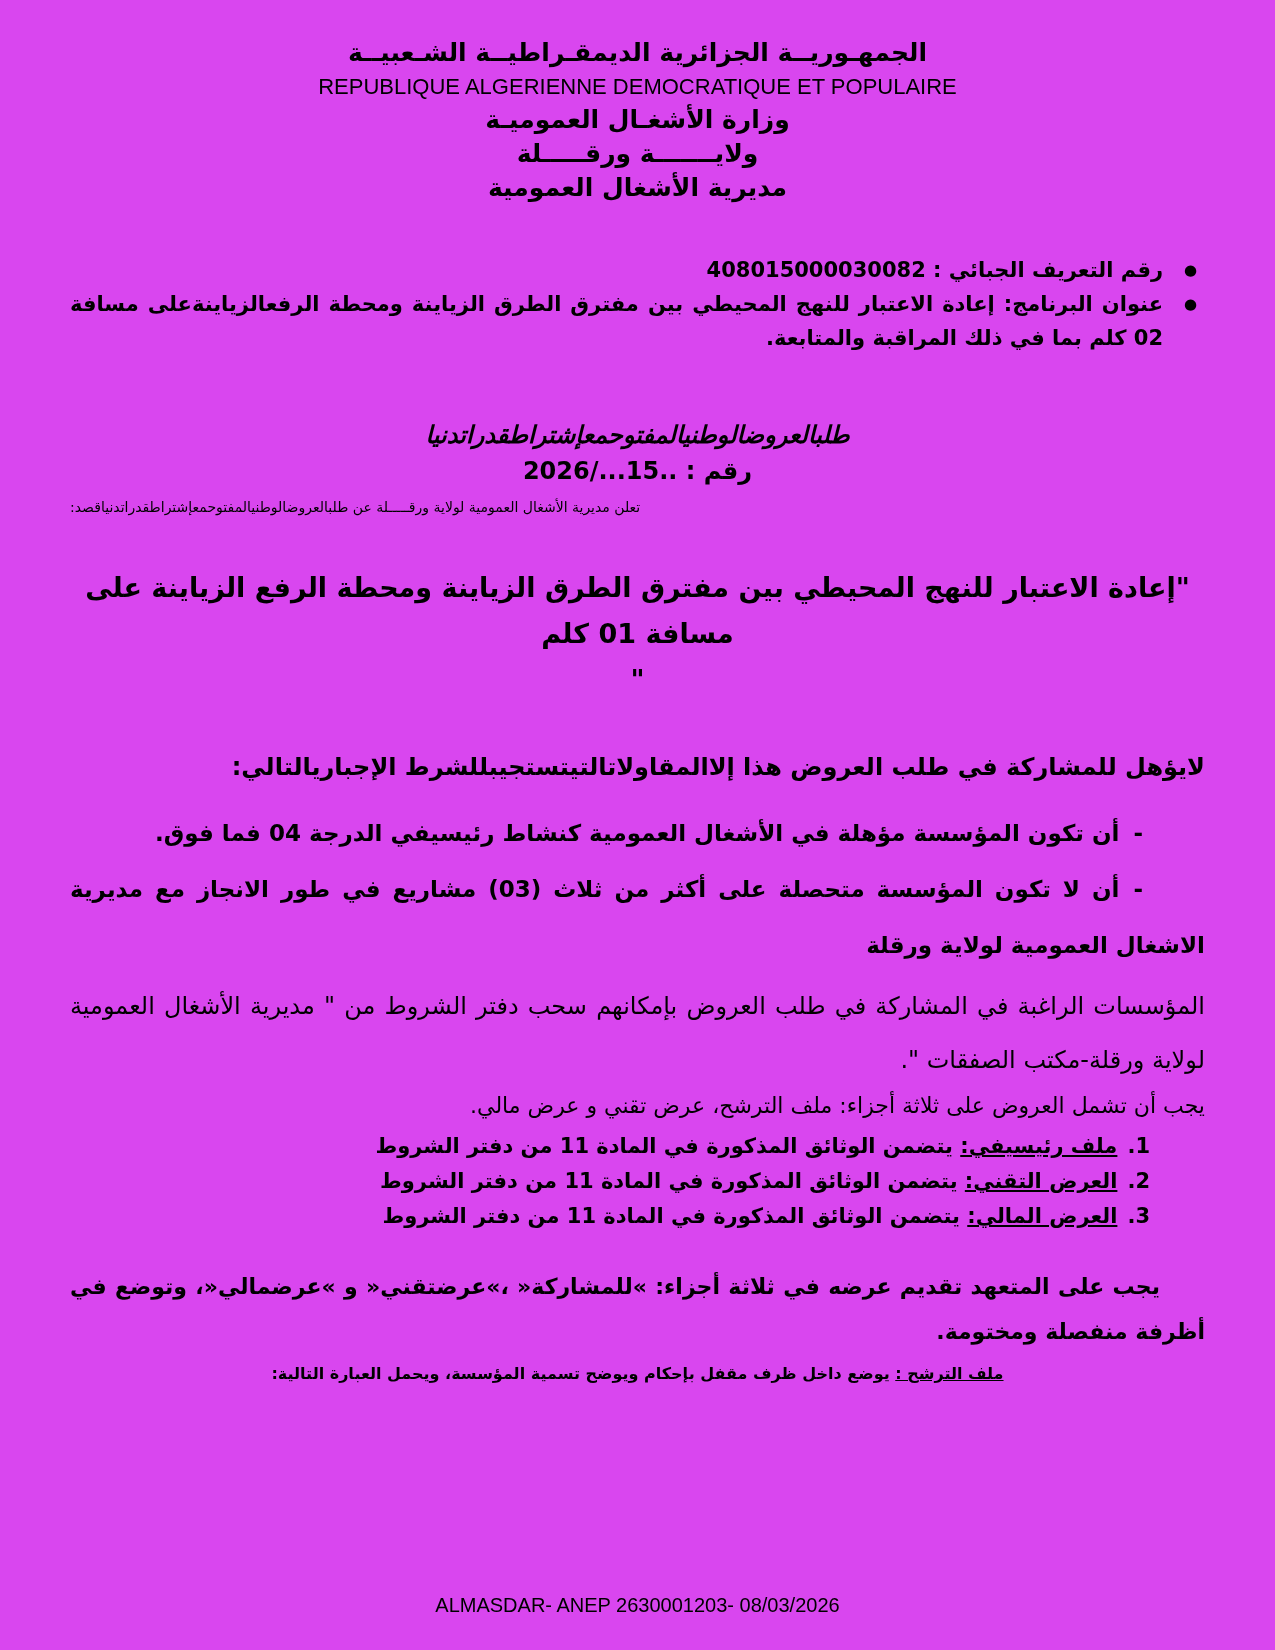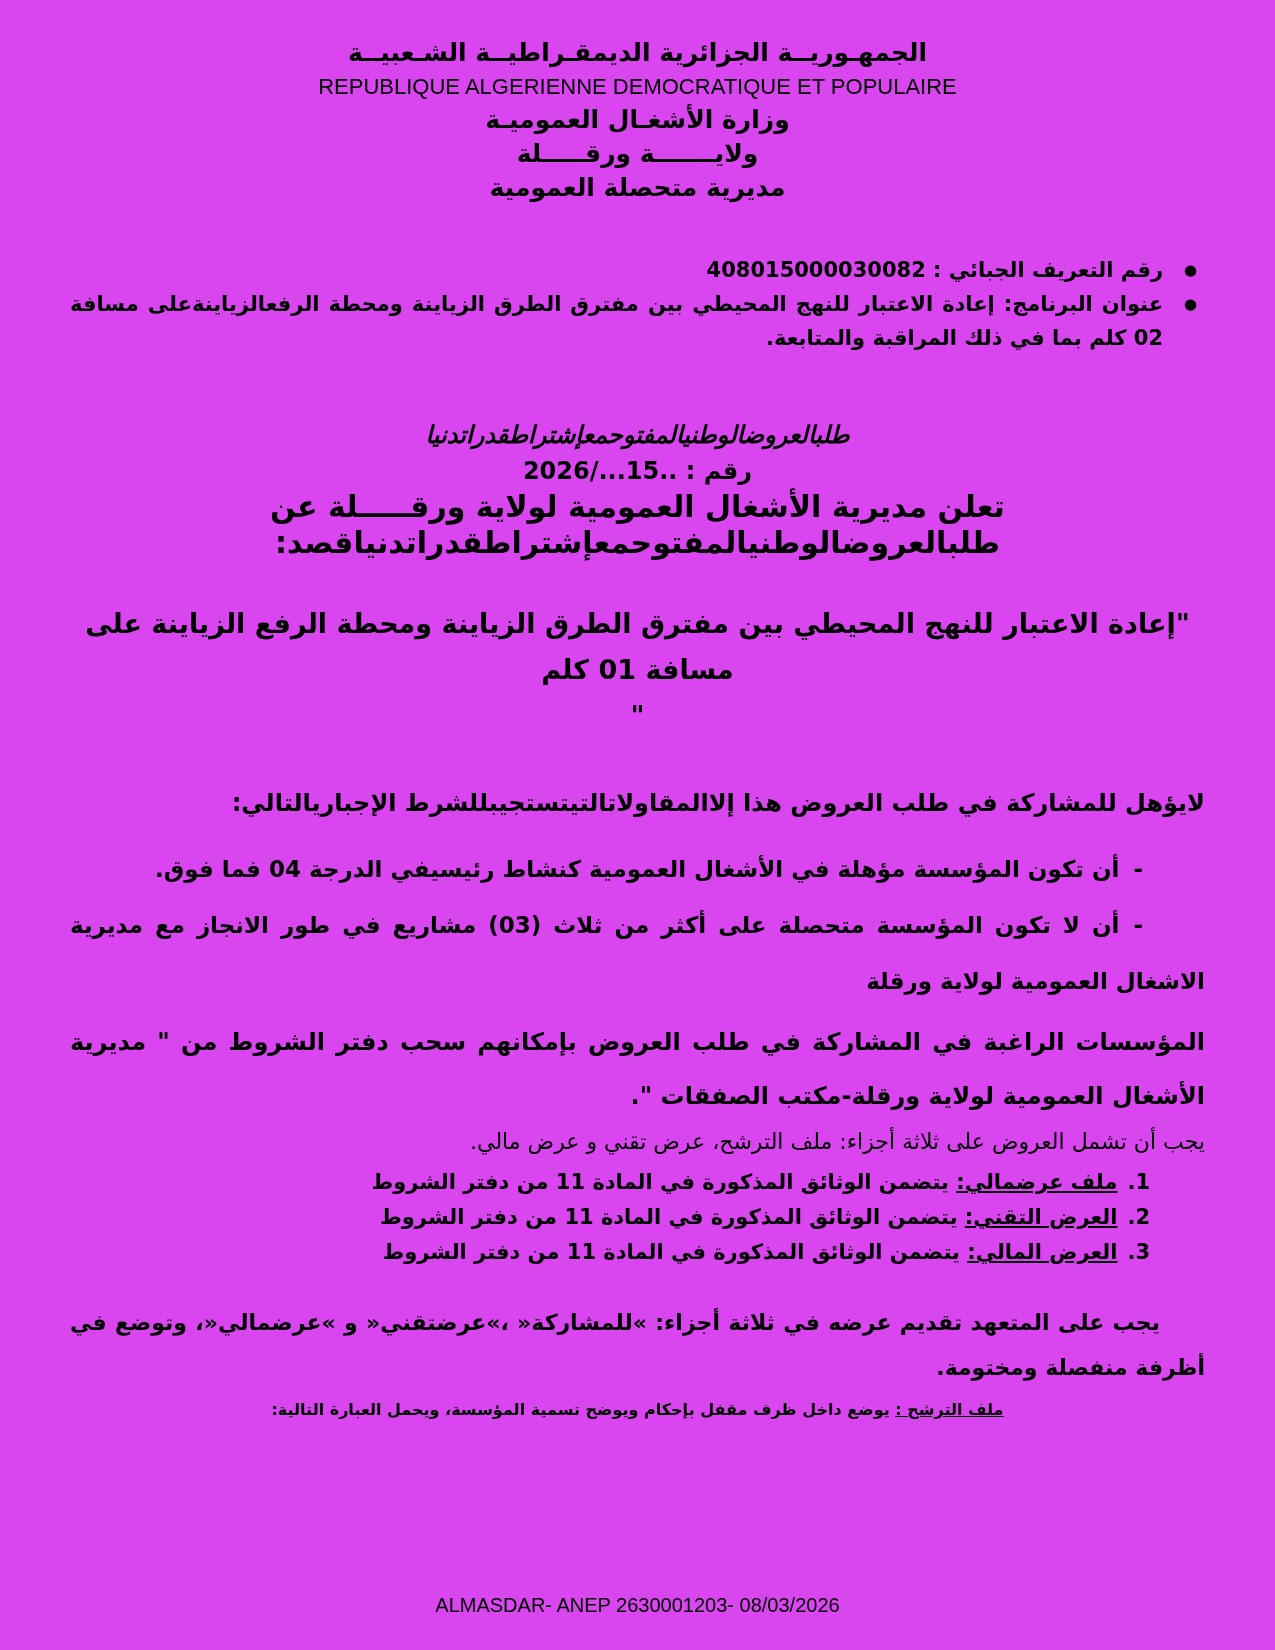--- a/index.html
+++ b/index.html
@@ -17,31 +17,31 @@
   .hdr-fr {font-size:22px;line-height:33px;text-align:center;font-family:"Liberation Sans","DejaVu Sans",sans-serif;}
   .hdr-ar2{font-size:25px;line-height:34px;font-weight:bold;text-align:center;}
 
   .bullets{margin-top:48px;font-size:21px;line-height:34px;font-weight:bold;}
   .bullet-row{position:relative;padding-right:42px;}
   .bullet-dot{position:absolute;right:8px;top:0;font-size:15px;}
 
   .intro{margin-top:62px;}
   .tender-title{font-size:24px;line-height:36px;font-weight:bold;text-align:center;font-style:italic;}
   .tender-num{font-size:24px;line-height:36px;font-weight:bold;text-align:center;}
-  .announce{font-size:30px;line-height:36px;font-weight:bold;text-align:center;}
+  .announce{font-size:14px;line-height:36px;font-weight:normal;text-align:left;}
 
   .quote{margin-top:40px;font-size:27px;line-height:46px;font-weight:bold;text-align:center;}
 
   .elig{margin-top:44px;font-size:24px;line-height:40px;font-weight:bold;text-align:right;padding-left:95px;}
 
   .dashlist{margin-top:18px;font-size:23px;font-weight:bold;}
   .dashitem{line-height:56px;text-indent:62px;text-align:justify;text-align-last:right;}
   .dash{padding-left:14px;}
 
-  .withdraw{margin-top:6px;font-size:24px;line-height:54px;font-weight:bold;text-align:justify;text-align-last:right;}
+  .withdraw{margin-top:6px;font-size:24px;line-height:54px;font-weight:normal;text-align:justify;text-align-last:right;}
 
   .offers-intro{margin-top:0;font-size:22px;line-height:38px;font-weight:normal;text-align:right;}
 
   .parts{margin-top:4px;font-size:21px;font-weight:bold;padding-right:55px;}
   .part{line-height:35px;text-align:right;}
   .part .num{padding-left:10px;}
 
   .subm{margin-top:30px;font-size:22px;line-height:45px;font-weight:bold;text-align:justify;text-align-last:right;text-indent:45px;}
   .folder{font-size:16px;line-height:40px;font-weight:bold;text-align:center;}
   .envelope{font-size:23px;line-height:50px;font-weight:bold;text-align:justify;text-align-last:right;text-indent:18px;}
@@ -55,21 +55,21 @@
 </head>
 <body>
 
 <div class="page">
 
   <div>
     <div class="rtl hdr-ar1">الجمهـوريــة الجزائرية الديمقـراطيــة الشـعبيــة</div>
     <div class="ltr hdr-fr">REPUBLIQUE ALGERIENNE DEMOCRATIQUE ET POPULAIRE</div>
     <div class="rtl hdr-ar2">وزارة الأشغـال العموميـة</div>
     <div class="rtl hdr-ar2">ولايـــــــة ورقـــــلة</div>
-    <div class="rtl hdr-ar2">مديرية متحصلة العمومية</div>
+    <div class="rtl hdr-ar2">مديرية الأشغال العمومية</div>
   </div>
 
   <div class="rtl bullets">
     <div class="bullet-row just">
       <span class="bullet-dot">●</span>
       <span>رقم التعريف الجبائي : 408015000030082</span>
     </div>
     <div class="bullet-row just">
       <span class="bullet-dot">●</span>
       <span>عنوان البرنامج: إعادة الاعتبار للنهج المحيطي بين مفترق الطرق الزياينة ومحطة الرفعالزياينةعلى مسافة 02 كلم بما في ذلك المراقبة والمتابعة.</span>
@@ -97,21 +97,21 @@
       <span class="dash">-</span><span>أن لا تكون المؤسسة متحصلة على أكثر من ثلاث (03) مشاريع في طور الانجاز مع مديرية الاشغال العمومية لولاية ورقلة</span>
     </div>
   </div>
 
   <div class="rtl withdraw">المؤسسات الراغبة في المشاركة في طلب العروض بإمكانهم سحب دفتر الشروط من " مديرية الأشغال العمومية لولاية ورقلة-مكتب الصفقات ".</div>
 
   <div class="rtl offers-intro">يجب أن تشمل العروض على ثلاثة أجزاء: ملف الترشح، عرض تقني و عرض مالي.</div>
 
   <div class="rtl parts">
     <div class="part">
-      <span class="num">1.</span><span class="ul">ملف عرضمالي:</span><span> يتضمن الوثائق المذكورة في المادة 11 من دفتر الشروط</span>
+      <span class="num">1.</span><span class="ul">ملف رئيسيفي:</span><span> يتضمن الوثائق المذكورة في المادة 11 من دفتر الشروط</span>
     </div>
     <div class="part">
       <span class="num">2.</span><span class="ul">العرض التقني:</span><span> يتضمن الوثائق المذكورة في المادة 11 من دفتر الشروط</span>
     </div>
     <div class="part">
       <span class="num">3.</span><span class="ul">العرض المالي:</span><span> يتضمن الوثائق المذكورة في المادة 11 من دفتر الشروط</span>
     </div>
   </div>
 
   <div class="rtl subm">يجب على المتعهد تقديم عرضه في ثلاثة أجزاء: »للمشاركة« ،»عرضتقني« و »عرضمالي«، وتوضع في أظرفة منفصلة ومختومة.</div>

